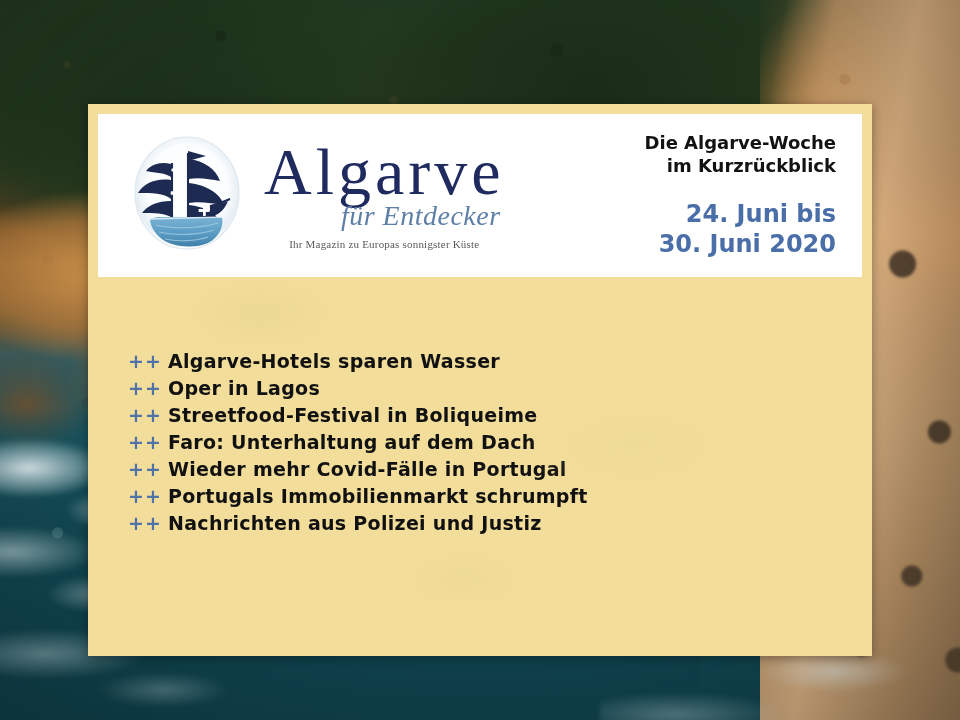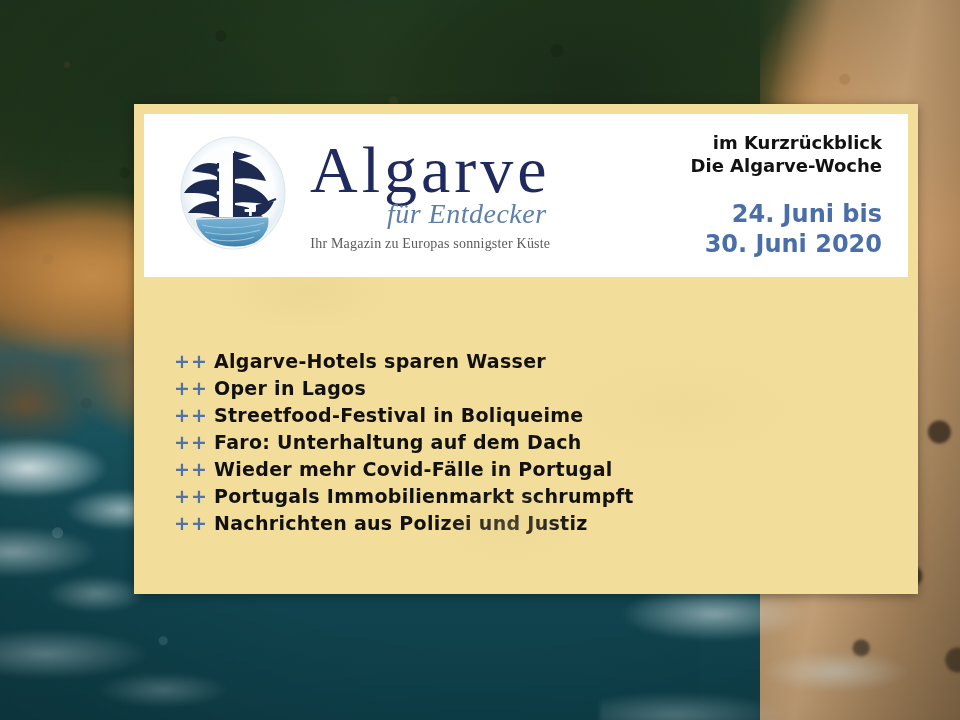--- a/index.html
+++ b/index.html
@@ -158,24 +158,23 @@
     inset: 0;
     background: radial-gradient(ellipse 80% 80% at 50% 45%, rgba(0,0,0,0) 55%, rgba(0,0,0,0.22) 100%);
   }
 
   
   .card {
     position: absolute;
     left: 88px;
     top: 104px;
     width: 784px;
-    height: 490px;
+    height: 552px;
     background: #f2dd9a;
     box-shadow: 0 2px 10px rgba(0,0,0,0.35);
-    margin-left: 46px;
   }
   
   .card::after {
     content: "";
     position: absolute;
     inset: 0;
     pointer-events: none;
     background-image:
       radial-gradient(ellipse 120px 60px at 22% 38%, rgba(226,206,140,0.35) 0%, rgba(255,255,255,0) 70%),
       radial-gradient(ellipse 160px 70px at 70% 62%, rgba(232,212,148,0.3) 0%, rgba(255,255,255,0) 72%),
@@ -228,21 +227,21 @@
     color: #5d7fa8;
     letter-spacing: 0.5px;
     margin-top: -4px;
     align-self: flex-end;
     padding-right: 4px;
     white-space: nowrap;
     font-style: italic;
   }
   .tagline {
     font-family: "Liberation Serif", "DejaVu Serif", serif;
-    font-size: 14px;
+    font-size: 11px;
     color: #5a5a5a;
     margin-top: 6px;
     letter-spacing: 0.2px;
     white-space: nowrap;
   }
 
   
   .header-meta {
     margin-left: auto;
     padding-right: 26px;
@@ -386,22 +385,22 @@
 
         <div class="brand-type">
           <div class="wordmark">Algarve</div>
           <div class="subword">für Entdecker</div>
           <div class="tagline">Ihr Magazin zu Europas sonnigster Küste</div>
         </div>
       </div>
 
       <div class="header-meta">
         <div class="meta-title">
+          <div>Die Algarve-Woche</div>
           <div>im Kurzrückblick</div>
-          <div>Die Algarve-Woche</div>
         </div>
         <div class="meta-dates">
           <div>24. Juni bis</div>
           <div>30. Juni 2020</div>
         </div>
       </div>
     </div>
 
     <div class="headline-list">
       <div class="headline-row">

